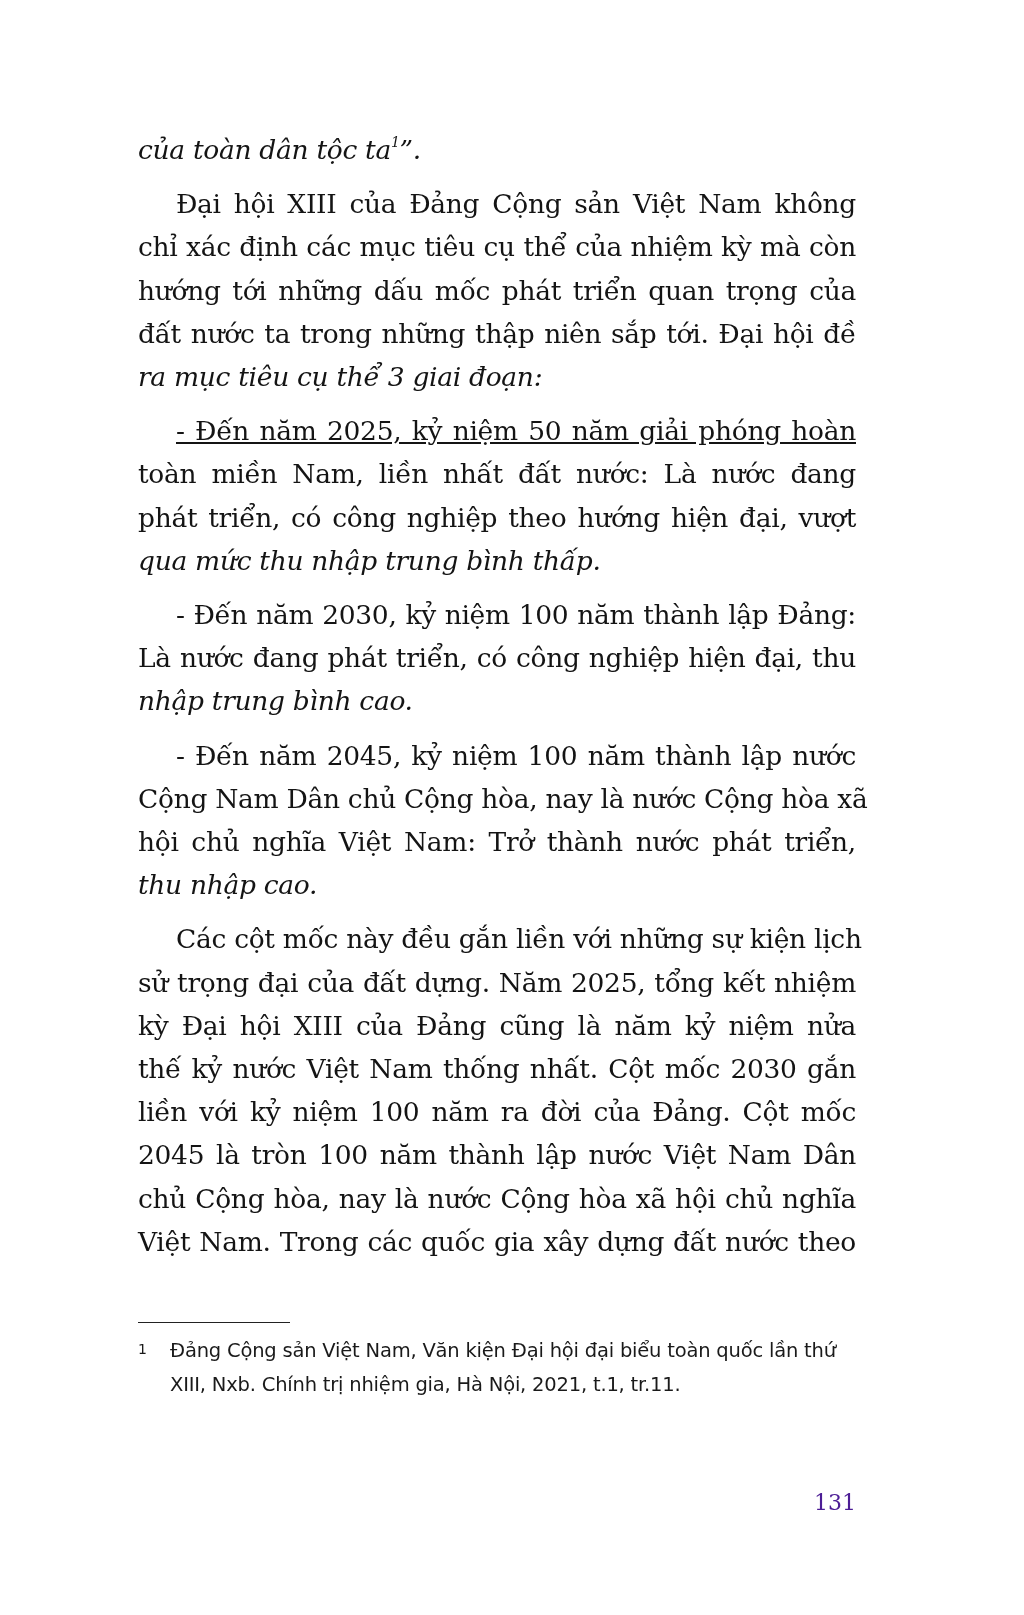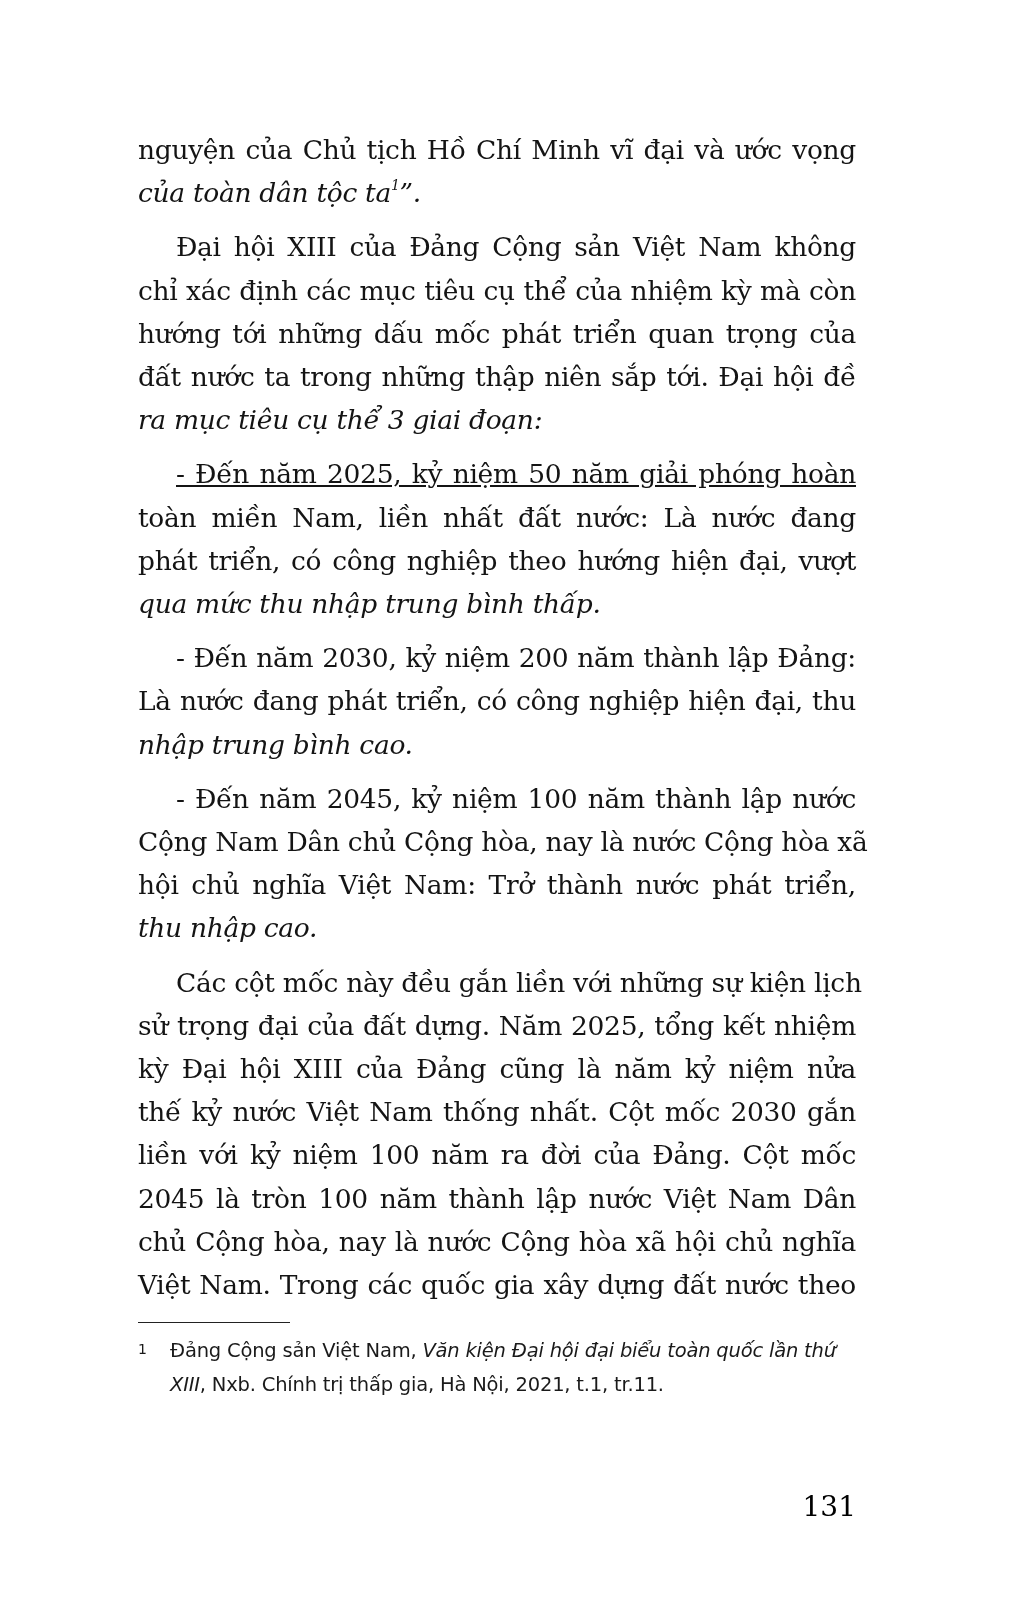--- a/index.html
+++ b/index.html
@@ -70,59 +70,57 @@
     .fn-num {
       position: absolute;
       left: 0;
       top: -2px;
       font-size: 14px;
     }
     .fn-text {
       padding-left: 32px;
     }
     .fn-text .ital {
-      font-style: italic;
     }
     .page-number {
       position: absolute;
       right: 168px;
       top: 1490px;
       font-family: "DejaVu Serif", "Liberation Serif", serif;
-      font-size: 28px;
-      color: #000000;
+      font-size: 22px;
+      color: #4c1d95;
     }
   </style>
 </head>
 <body>
 
 <div class="page">
   <div class="body-text">
 
     <p class="para">
-      <span class="line">nguyện của Chủ tịch Hồ Chí Minh vĩ đại và ước vọng</span>
       <span class="line last"><span>của toàn dân tộc ta</span><sup class="fnref">1</sup><span>”.</span></span>
     </p>
 
     <p class="para">
       <span class="line" style="padding-left:38px;box-sizing:border-box;">Đại hội XIII của Đảng Cộng sản Việt Nam không</span>
       <span class="line">chỉ xác định các mục tiêu cụ thể của nhiệm kỳ mà còn</span>
       <span class="line">hướng tới những dấu mốc phát triển quan trọng của</span>
       <span class="line">đất nước ta trong những thập niên sắp tới. Đại hội đề</span>
       <span class="line last">ra mục tiêu cụ thể 3 giai đoạn:</span>
     </p>
 
     <p class="para">
       <span class="line" style="padding-left:38px;box-sizing:border-box;text-decoration:underline;">- Đến năm 2025, kỷ niệm 50 năm giải phóng hoàn</span>
       <span class="line">toàn miền Nam, liền nhất đất nước: Là nước đang</span>
       <span class="line">phát triển, có công nghiệp theo hướng hiện đại, vượt</span>
       <span class="line last">qua mức thu nhập trung bình thấp.</span>
     </p>
 
     <p class="para">
-      <span class="line" style="padding-left:38px;box-sizing:border-box;">- Đến năm 2030, kỷ niệm 200 năm thành lập Đảng:</span>
+      <span class="line" style="padding-left:38px;box-sizing:border-box;">- Đến năm 2030, kỷ niệm 100 năm thành lập Đảng:</span>
       <span class="line">Là nước đang phát triển, có công nghiệp hiện đại, thu</span>
       <span class="line last">nhập trung bình cao.</span>
     </p>
 
     <p class="para">
       <span class="line" style="padding-left:38px;box-sizing:border-box;">- Đến năm 2045, kỷ niệm 100 năm thành lập nước</span>
       <span class="line">Cộng Nam Dân chủ Cộng hòa, nay là nước Cộng hòa xã</span>
       <span class="line">hội chủ nghĩa Việt Nam: Trở thành nước phát triển,</span>
       <span class="line last">thu nhập cao.</span>
     </p>
@@ -139,16 +137,16 @@
     </p>
 
   </div>
 </div>
 
 <div class="fn-rule"></div>
 
 <div class="footnote">
   <span class="fn-num">1</span>
   <div class="fn-text"><span>Đảng Cộng sản Việt Nam, </span><span class="ital">Văn kiện Đại hội đại biểu toàn quốc lần thứ</span></div>
-  <div class="fn-text"><span class="ital">XIII</span><span>, Nxb. Chính trị thấp gia, Hà Nội, 2021, t.1, tr.11.</span></div>
+  <div class="fn-text"><span class="ital">XIII</span><span>, Nxb. Chính trị nhiệm gia, Hà Nội, 2021, t.1, tr.11.</span></div>
 </div>
 
 <div class="page-number">131</div>
 
 </body></html>

